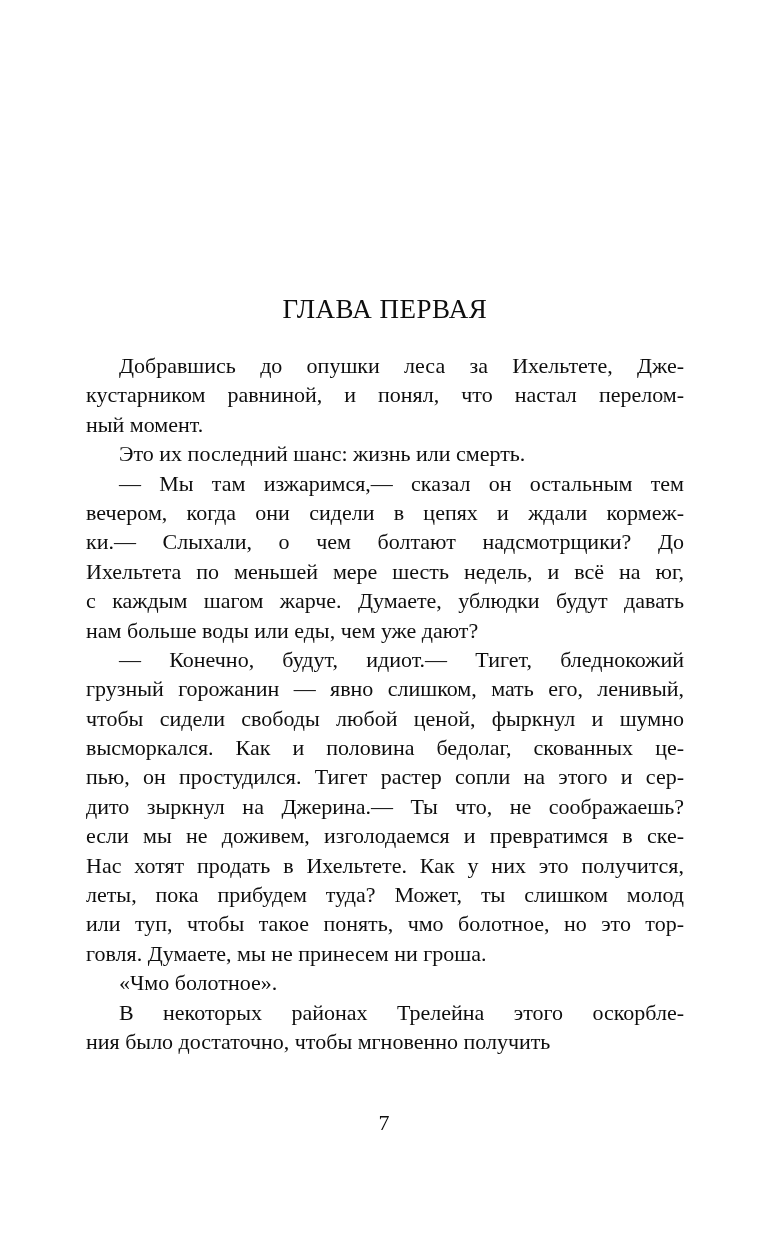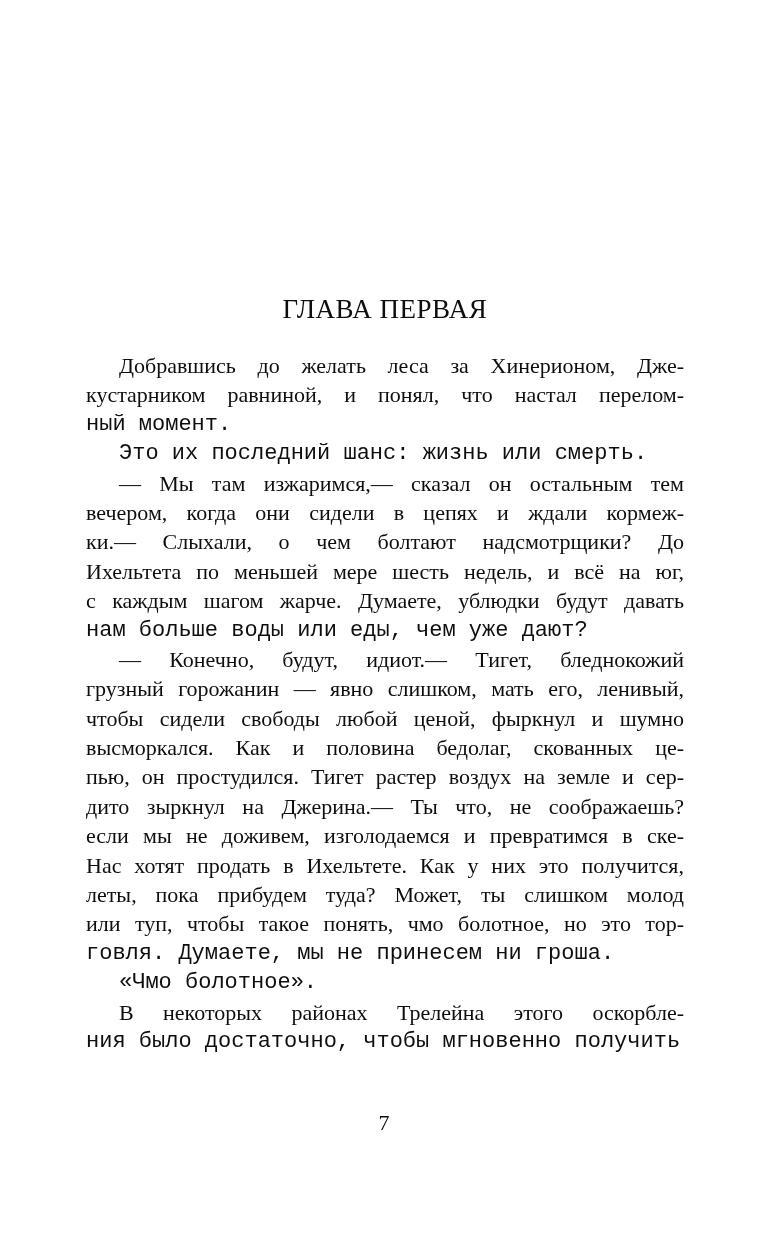--- a/index.html
+++ b/index.html
@@ -46,61 +46,60 @@
     text-align-last: justify;
     text-justify: inter-word;
     overflow: hidden;
     white-space: normal;
   }
   .line.first {
     text-indent: 33px;
   }
   .line.last {
     text-align-last: left;
-    font-family: Liberation Mono, monospace;
   }
   .page-number {
     position: absolute;
     top: 1110px;
     left: 0;
     width: 768px;
     text-align: center;
     font-size: 22px;
   }
 </style>
 </head>
 <body>
 
 <div class="book-page">
 
   <h1 class="chapter-title">ГЛАВА ПЕРВАЯ</h1>
 
   <div class="text-block">
       <div class="para">
-        <span class="line first">Добравшись до желать леса за Хинерионом, Дже-</span>
+        <span class="line first">Добравшись до опушки леса за Ихельтете, Дже-</span>
         <span class="line">кустарником равниной, и понял, что настал перелом-</span>
         <span class="line last">ный момент.</span>
       </div>
       <div class="para">
         <span class="line first last">Это их последний шанс: жизнь или смерть.</span>
       </div>
       <div class="para">
         <span class="line first">— Мы там изжаримся,— сказал он остальным тем</span>
         <span class="line">вечером, когда они сидели в цепях и ждали кормеж-</span>
         <span class="line">ки.— Слыхали, о чем болтают надсмотрщики? До</span>
         <span class="line">Ихельтета по меньшей мере шесть недель, и всё на юг,</span>
         <span class="line">с каждым шагом жарче. Думаете, ублюдки будут давать</span>
         <span class="line last">нам больше воды или еды, чем уже дают?</span>
       </div>
       <div class="para">
         <span class="line first">— Конечно, будут, идиот.— Тигет, бледнокожий</span>
         <span class="line">грузный горожанин — явно слишком, мать его, ленивый,</span>
         <span class="line">чтобы сидели свободы любой ценой, фыркнул и шумно</span>
         <span class="line">высморкался. Как и половина бедолаг, скованных це-</span>
-        <span class="line">пью, он простудился. Тигет растер воздух на земле и сер-</span>
+        <span class="line">пью, он простудился. Тигет растер сопли на этого и сер-</span>
         <span class="line">дито зыркнул на Джерина.— Ты что, не соображаешь?</span>
         <span class="line">если мы не доживем, изголодаемся и превратимся в ске-</span>
         <span class="line">Нас хотят продать в Ихельтете. Как у них это получится,</span>
         <span class="line">леты, пока прибудем туда? Может, ты слишком молод</span>
         <span class="line">или туп, чтобы такое понять, чмо болотное, но это тор-</span>
         <span class="line last">говля. Думаете, мы не принесем ни гроша.</span>
       </div>
       <div class="para">
         <span class="line first last">«Чмо болотное».</span>
       </div>

